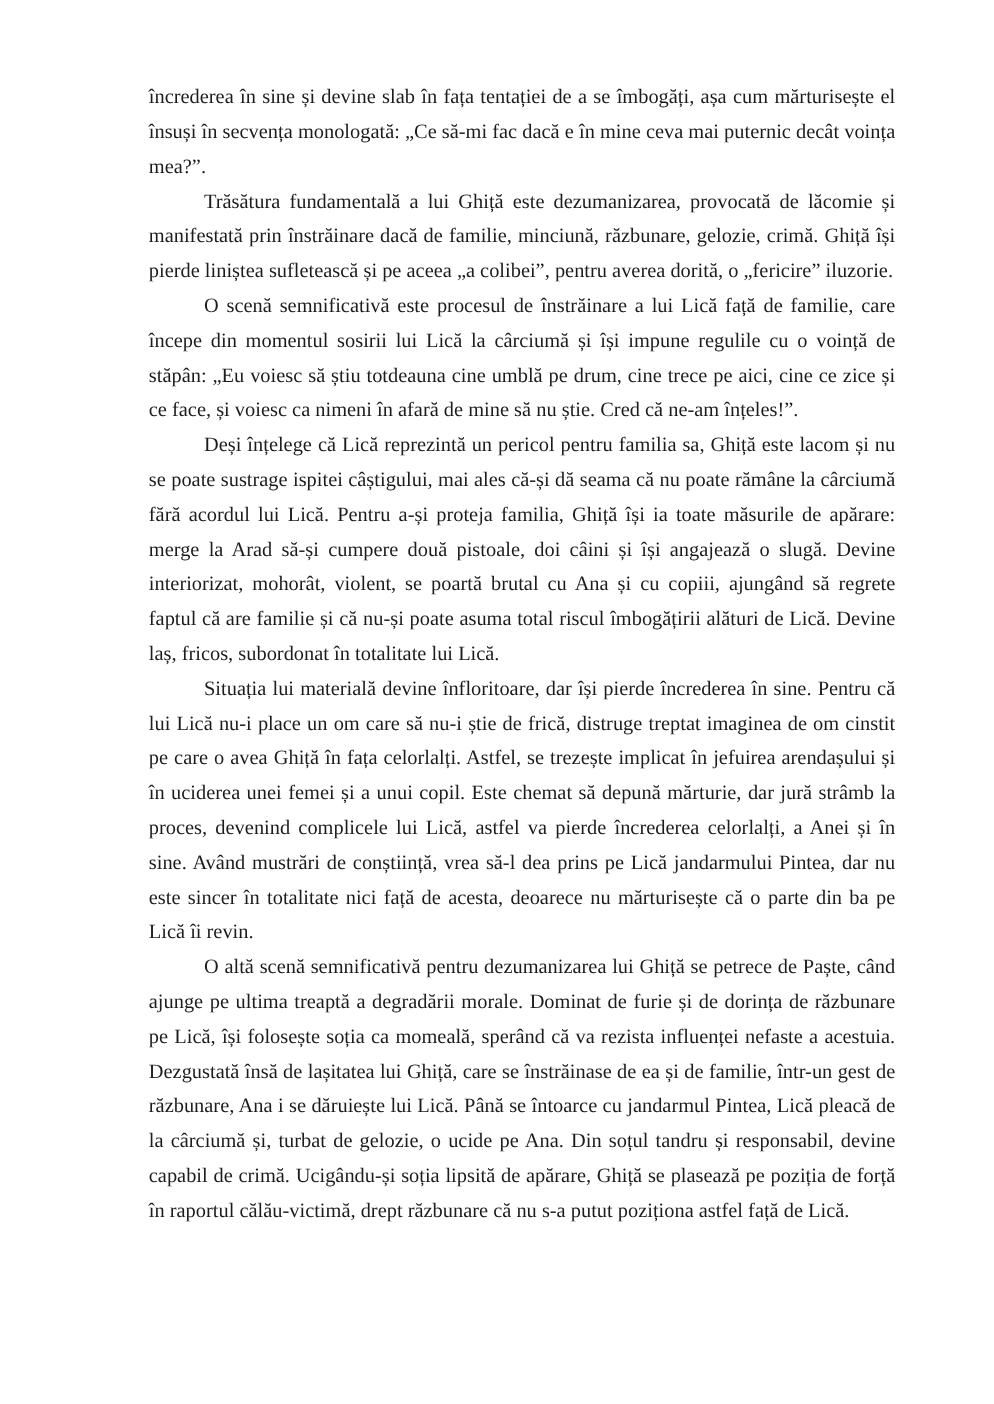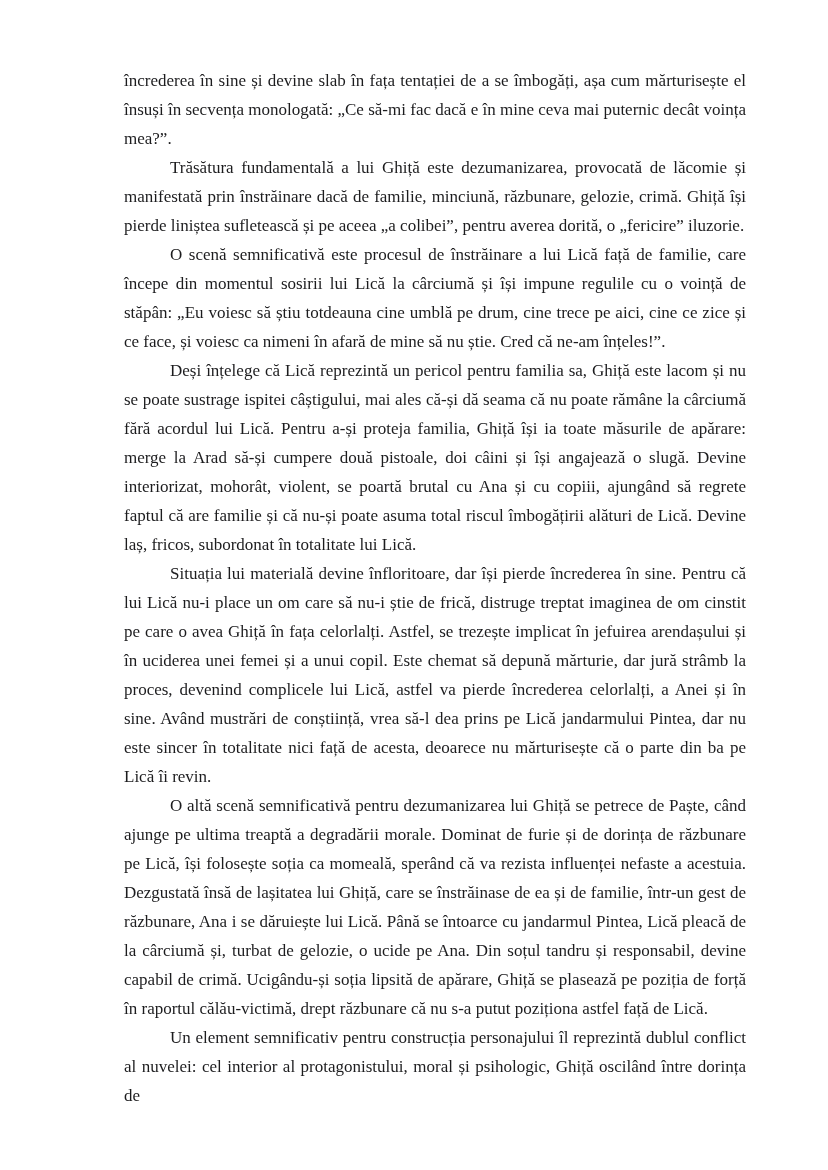--- a/index.html
+++ b/index.html
@@ -39,15 +39,14 @@
 <body>
 
 <div class="page">
   <div class="text-block">
     <p class="para continuation">încrederea în sine și devine slab în fața tentației de a se îmbogăți, așa cum mărturisește el însuși în secvența monologată: „Ce să-mi fac dacă e în mine ceva mai puternic decât voința mea?”.</p>
     <p class="para">Trăsătura fundamentală a lui Ghiță este dezumanizarea, provocată de lăcomie și manifestată prin înstrăinare dacă de familie, minciună, răzbunare, gelozie, crimă. Ghiță își pierde liniștea sufletească și pe aceea „a colibei”, pentru averea dorită, o „fericire” iluzorie.</p>
     <p class="para">O scenă semnificativă este procesul de înstrăinare a lui Lică față de familie, care începe din momentul sosirii lui Lică la cârciumă și își impune regulile cu o voință de stăpân: „Eu voiesc să știu totdeauna cine umblă pe drum, cine trece pe aici, cine ce zice și ce face, și voiesc ca nimeni în afară de mine să nu știe. Cred că ne-am înțeles!”.</p>
     <p class="para">Deși înțelege că Lică reprezintă un pericol pentru familia sa, Ghiță este lacom și nu se poate sustrage ispitei câștigului, mai ales că-și dă seama că nu poate rămâne la cârciumă fără acordul lui Lică. Pentru a-și proteja familia, Ghiță își ia toate măsurile de apărare: merge la Arad să-și cumpere două pistoale, doi câini și își angajează o slugă. Devine interiorizat, mohorât, violent, se poartă brutal cu Ana și cu copiii, ajungând să regrete faptul că are familie și că nu-și poate asuma total riscul îmbogățirii alături de Lică. Devine laș, fricos, subordonat în totalitate lui Lică.</p>
     <p class="para">Situația lui materială devine înfloritoare, dar își pierde încrederea în sine. Pentru că lui Lică nu-i place un om care să nu-i știe de frică, distruge treptat imaginea de om cinstit pe care o avea Ghiță în fața celorlalți. Astfel, se trezește implicat în jefuirea arendașului și în uciderea unei femei și a unui copil. Este chemat să depună mărturie, dar jură strâmb la proces, devenind complicele lui Lică, astfel va pierde încrederea celorlalți, a Anei și în sine. Având mustrări de conștiință, vrea să-l dea prins pe Lică jandarmului Pintea, dar nu este sincer în totalitate nici față de acesta, deoarece nu mărturisește că o parte din ba pe Lică îi revin.</p>
     <p class="para">O altă scenă semnificativă pentru dezumanizarea lui Ghiță se petrece de Paște, când ajunge pe ultima treaptă a degradării morale. Dominat de furie și de dorința de răzbunare pe Lică, își folosește soția ca momeală, sperând că va rezista influenței nefaste a acestuia. Dezgustată însă de lașitatea lui Ghiță, care se înstrăinase de ea și de familie, într-un gest de răzbunare, Ana i se dăruiește lui Lică. Până se întoarce cu jandarmul Pintea, Lică pleacă de la cârciumă și, turbat de gelozie, o ucide pe Ana. Din soțul tandru și responsabil, devine capabil de crimă. Ucigându-și soția lipsită de apărare, Ghiță se plasează pe poziția de forță în raportul călău-victimă, drept răzbunare că nu s-a putut poziționa astfel față de Lică.</p>
-    <p class="para">Un element semnificativ pentru construcția personajului îl reprezintă dublul conflict al nuvelei: cel interior al protagonistului, moral și psihologic, Ghiță oscilând între dorința de</p>
   </div>
 </div>
 
 </body></html>

